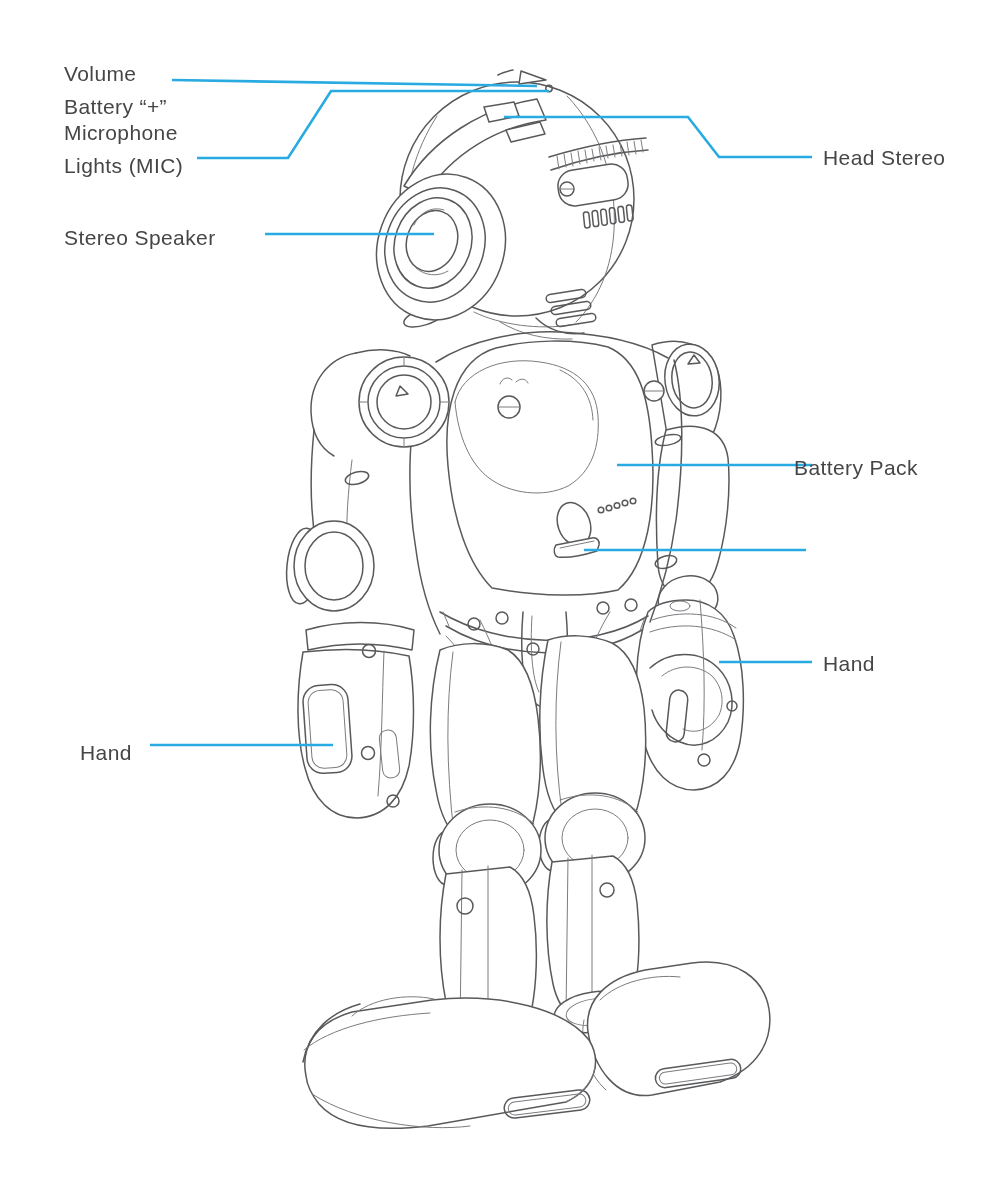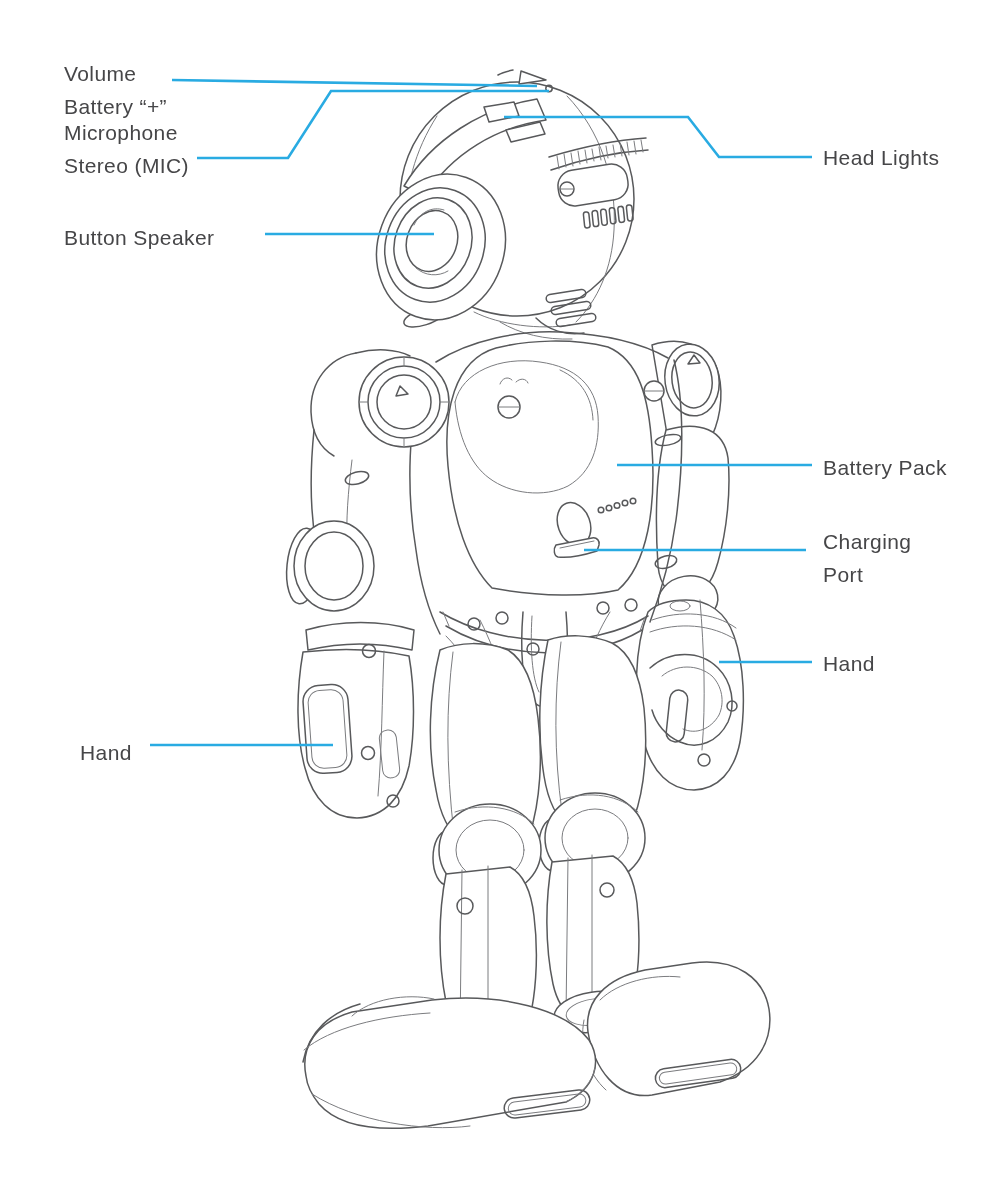--- a/index.html
+++ b/index.html
@@ -250,31 +250,27 @@
     </g>
   </svg>
 
   <div class="label" style="left:64px;top:57px;">
     <div>Volume</div>
     <div>Battery “+”</div>
   </div>
 
   <div class="label" style="left:64px;top:116px;">
     <div>Microphone</div>
-    <div>Stereo (MIC)</div>
+    <div>Lights (MIC)</div>
   </div>
 
-  <div class="label" style="left:64px;top:221px;">Button Speaker</div>
-
-  <div class="label" style="left:823px;top:141px;">Head Lights</div>
-
-  <div class="label" style="left:823px;top:451px;">Battery Pack</div>
-
-  <div class="label" style="left:823px;top:525px;">
-    <div>Charging</div>
-    <div>Port</div>
-  </div>
+  <div class="label" style="left:64px;top:221px;">Stereo Speaker</div>
+
+  <div class="label" style="left:823px;top:141px;">Head Stereo</div>
+
+  <div class="label" style="left:794px;top:451px;">Battery Pack</div>
+
 
   <div class="label" style="left:823px;top:647px;">Hand</div>
 
   <div class="label" style="left:80px;top:736px;">Hand</div>
 
 </div>
 
 </body></html>

